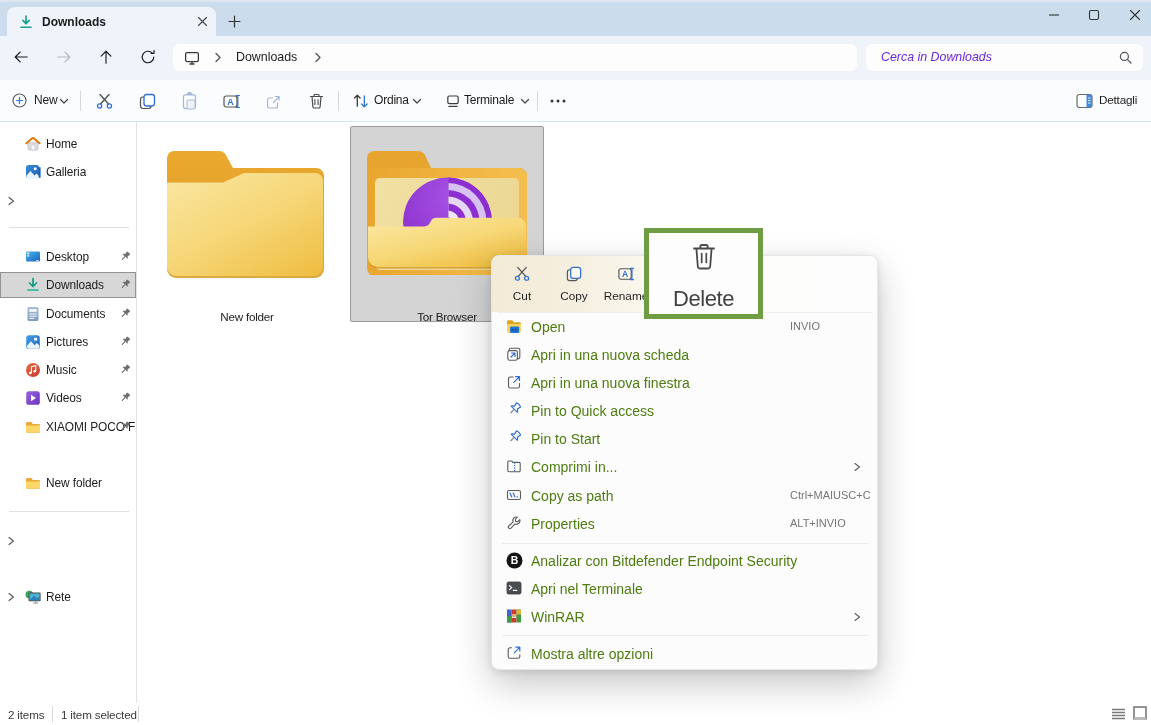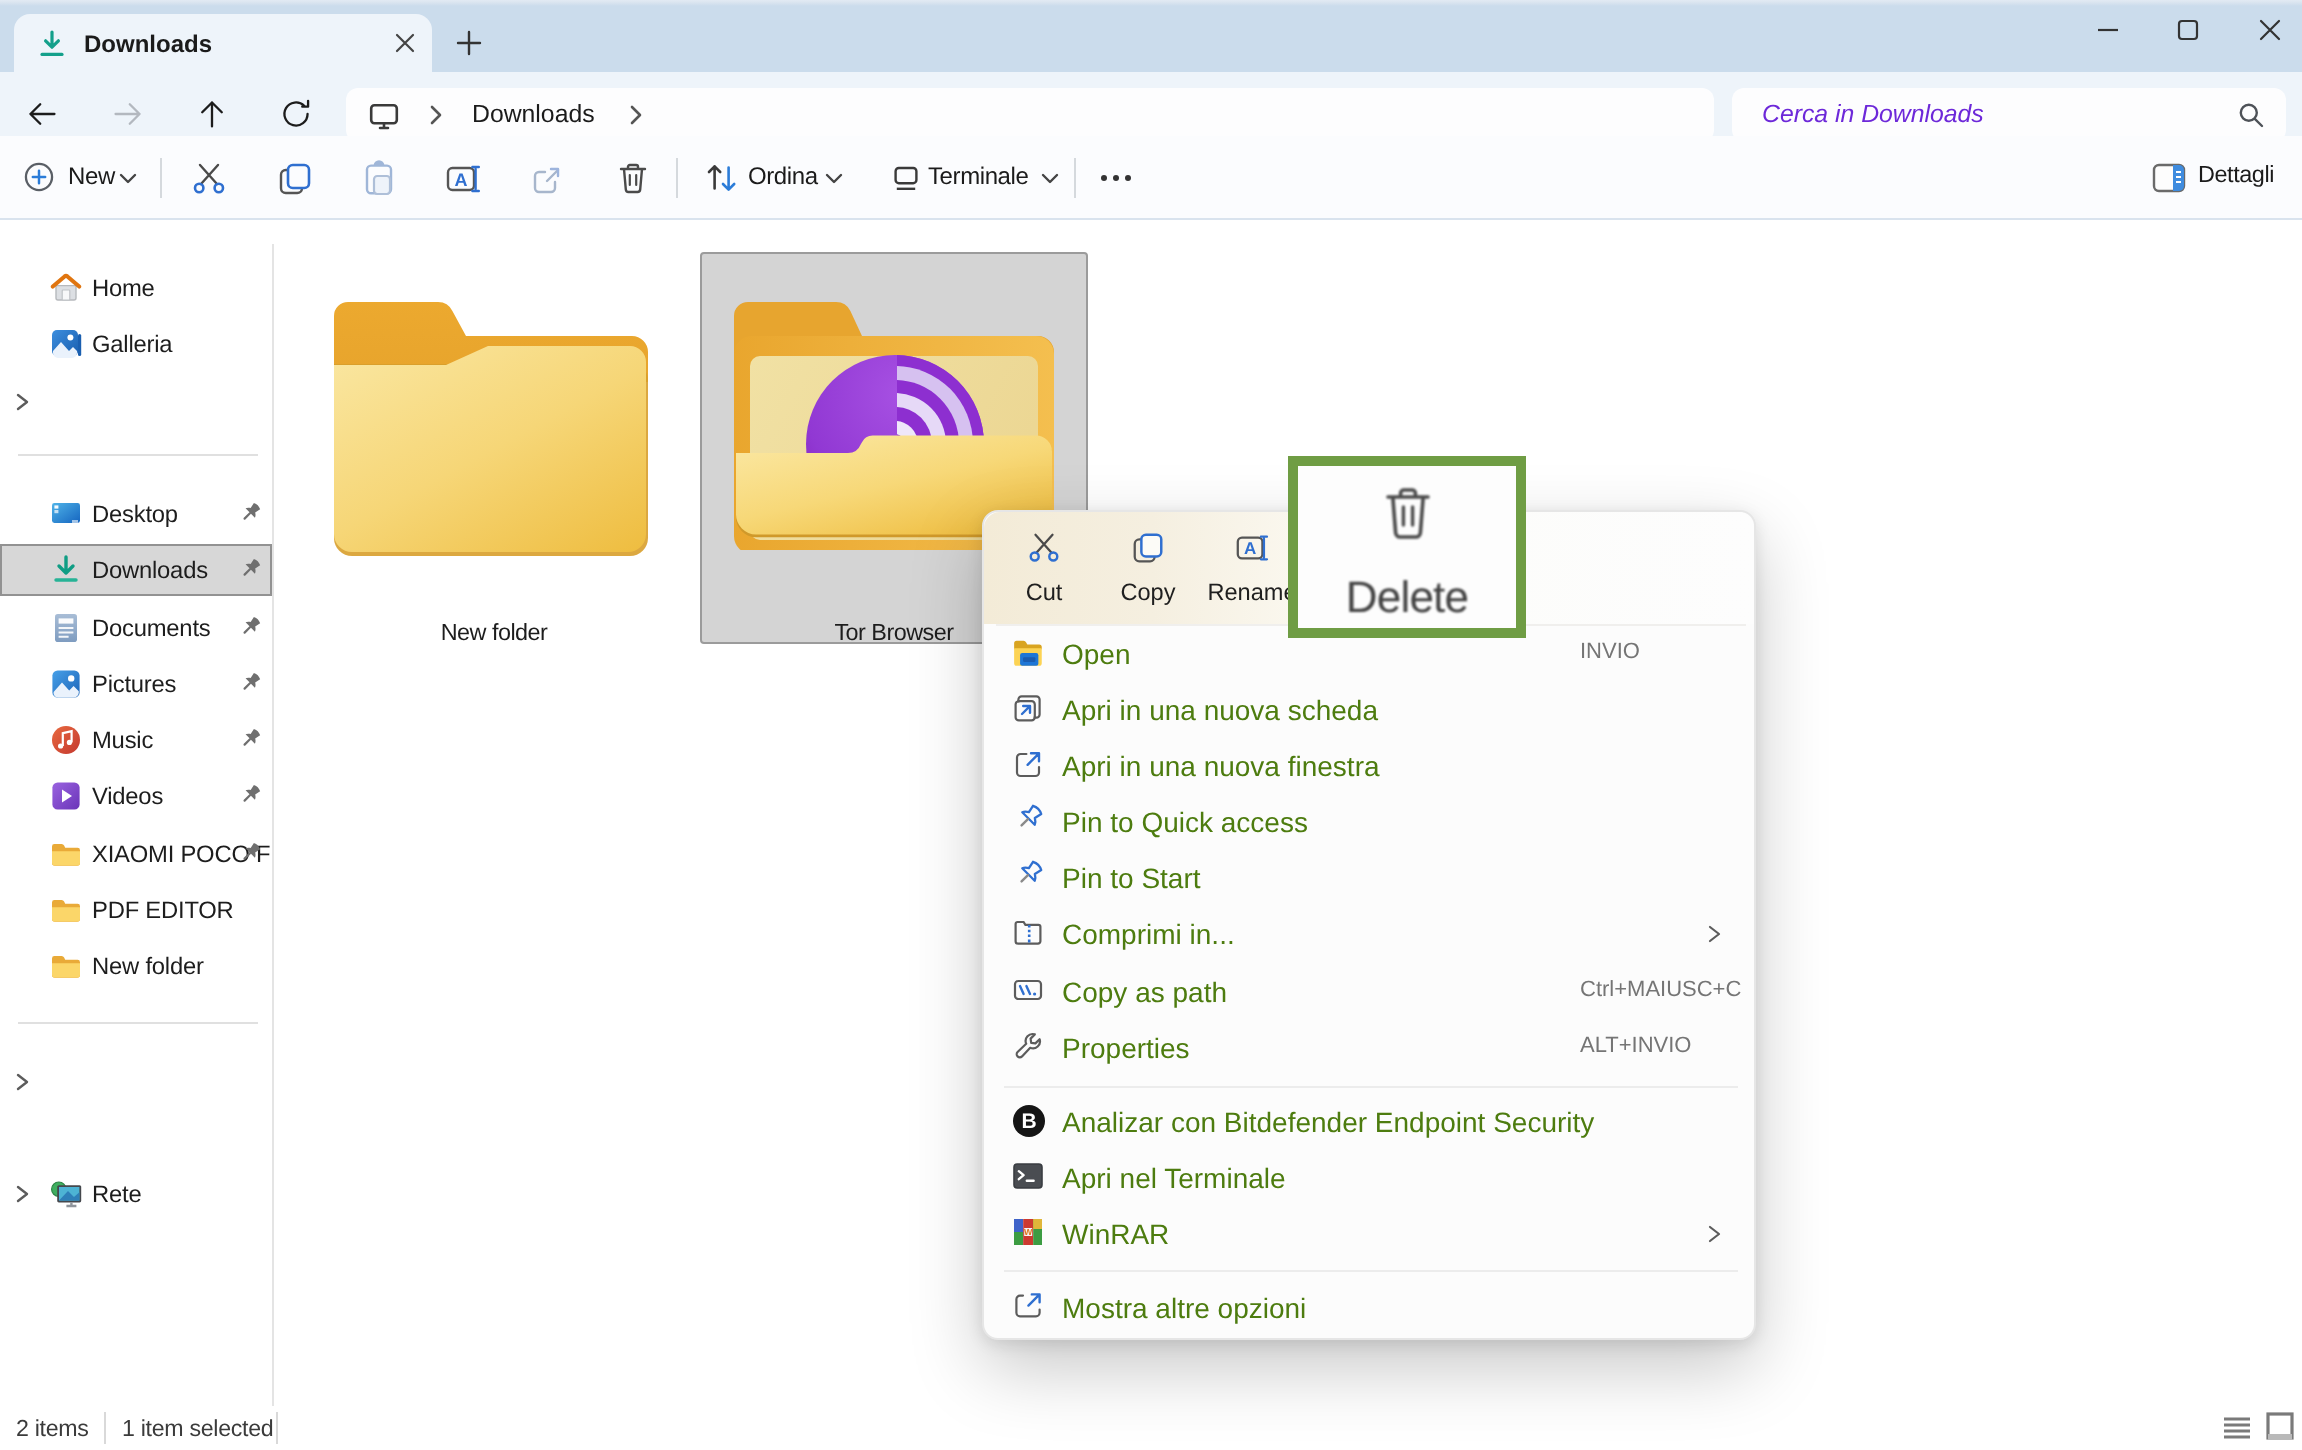--- a/index.html
+++ b/index.html
@@ -13,21 +13,21 @@
   #tabclose { left:188px; top:7px; width:15px; height:15px; }
   #plusbtn { left:228px; top:15px; width:13px; height:13px; }
   .winbtn { top:8px; width:14px; height:14px; }
   
   #navrow { left:0; top:36px; width:1151px; height:44px; background:#eef4fa; }
   .navicon { top:12px; }
   #addrbar { left:173px; top:8px; width:684px; height:27px; background:#fdfdfe; border-radius:6px; }
   #searchbar { left:866px; top:8px; width:277px; height:27px; background:#fdfdfe; border-radius:6px; }
   #searchbar .ph { position:absolute; left:15px; top:6px; font-size:12.4px; color:#6d28d9;font-style:italic; }
   
-  #toolbar { left:0; top:68px; width:1151px; height:42px; background:#fbfcfe; border-bottom:1px solid #d9e3ee;padding-left:30px; }
+  #toolbar { left:0; top:80px; width:1151px; height:42px; background:#fbfcfe; border-bottom:1px solid #d9e3ee;padding-left:30px; }
   .tbtext { position:absolute; font-size:12px; letter-spacing:-0.2px; color:#1b1b1b; top:13px; }
   .tbdiv { position:absolute; top:11px; width:1px; height:20px; background:#d5d9dd; }
   
   #sidebar { left:0; top:122px; width:137px; height:581px; background:#ffffff; border-right:1px solid #e4e4e4; }
   .srow { position:absolute; left:0; width:137px; height:26px; overflow:hidden; }
   .srow .slabel { position:absolute; left:46px; top:6px; font-size:11.9px; letter-spacing:-0.1px; color:#1d1d1d; white-space:nowrap; }
   .srow svg.sicon { position:absolute; left:25px; top:5px; }
   .srow svg.spin { position:absolute; left:119px; top:7px; }
   .ssep { position:absolute; left:9px; width:120px; height:1px; background:#e0e0e0; }
   .schev { position:absolute; left:6px; }
@@ -353,27 +353,20 @@
         <rect x="1.2" y="1.2" width="13.6" height="13.6" rx="2.6" fill="url(#vid)"></rect>
         <path d="M6 4.8 11 8l-5 3.2z" fill="#fff"></path>
       </svg>
       <span class="slabel">Videos</span>
       <svg class="spin" width="12" height="12" viewBox="0 0 12 12">
         <g transform="translate(6.4,5.2) rotate(45)">
           <path d="M-2.2,-4.4 C-0.8,-5.1 0.8,-5.1 2.2,-4.4 L1.6,-1.5 C2.5,-1 3.1,-0.3 3.3,0.4 L-3.3,0.4 C-3.1,-0.3 -2.5,-1 -1.6,-1.5 Z" fill="#6f6f6f"></path>
           <path d="M0,0.6 L0,4.4" stroke="#6f6f6f" stroke-width="1.1" stroke-linecap="round"></path>
         </g>
       </svg>
-    </div>
-    <div class="srow" style="top:316px">
-      <svg class="sicon" width="16" height="16" viewBox="0 0 16 16">
-        <path d="M1 12.5V4.2a1.2 1.2 0 0 1 1.2-1.2h3.6a1.4 1.4 0 0 1 1.26.8l.54 1.1h6.2a1.2 1.2 0 0 1 1.2 1.2v6.4a1.4 1.4 0 0 1-1.4 1.4H2.4A1.4 1.4 0 0 1 1 12.5z" fill="#e9aa38"></path>
-        <path d="M1 12.4V6.6h14v5.8a1.4 1.4 0 0 1-1.4 1.4H2.4A1.4 1.4 0 0 1 1 12.4z" fill="#fbd669"></path>
-      </svg>
-      <span class="slabel">PDF EDITOR</span>
     </div>
     <div class="srow" style="top:344px">
       <svg class="sicon" width="16" height="16" viewBox="0 0 16 16">
         <path d="M1 12.5V4.2a1.2 1.2 0 0 1 1.2-1.2h3.6a1.4 1.4 0 0 1 1.26.8l.54 1.1h6.2a1.2 1.2 0 0 1 1.2 1.2v6.4a1.4 1.4 0 0 1-1.4 1.4H2.4A1.4 1.4 0 0 1 1 12.5z" fill="#e9aa38"></path>
         <path d="M1 12.4V6.6h14v5.8a1.4 1.4 0 0 1-1.4 1.4H2.4A1.4 1.4 0 0 1 1 12.4z" fill="#fbd669"></path>
       </svg>
       <span class="slabel">New folder</span>
     </div>
     <div class="ssep" style="top:385px"></div>
     <svg class="schev" style="top:410px" width="10" height="10" viewBox="0 0 10 10">

